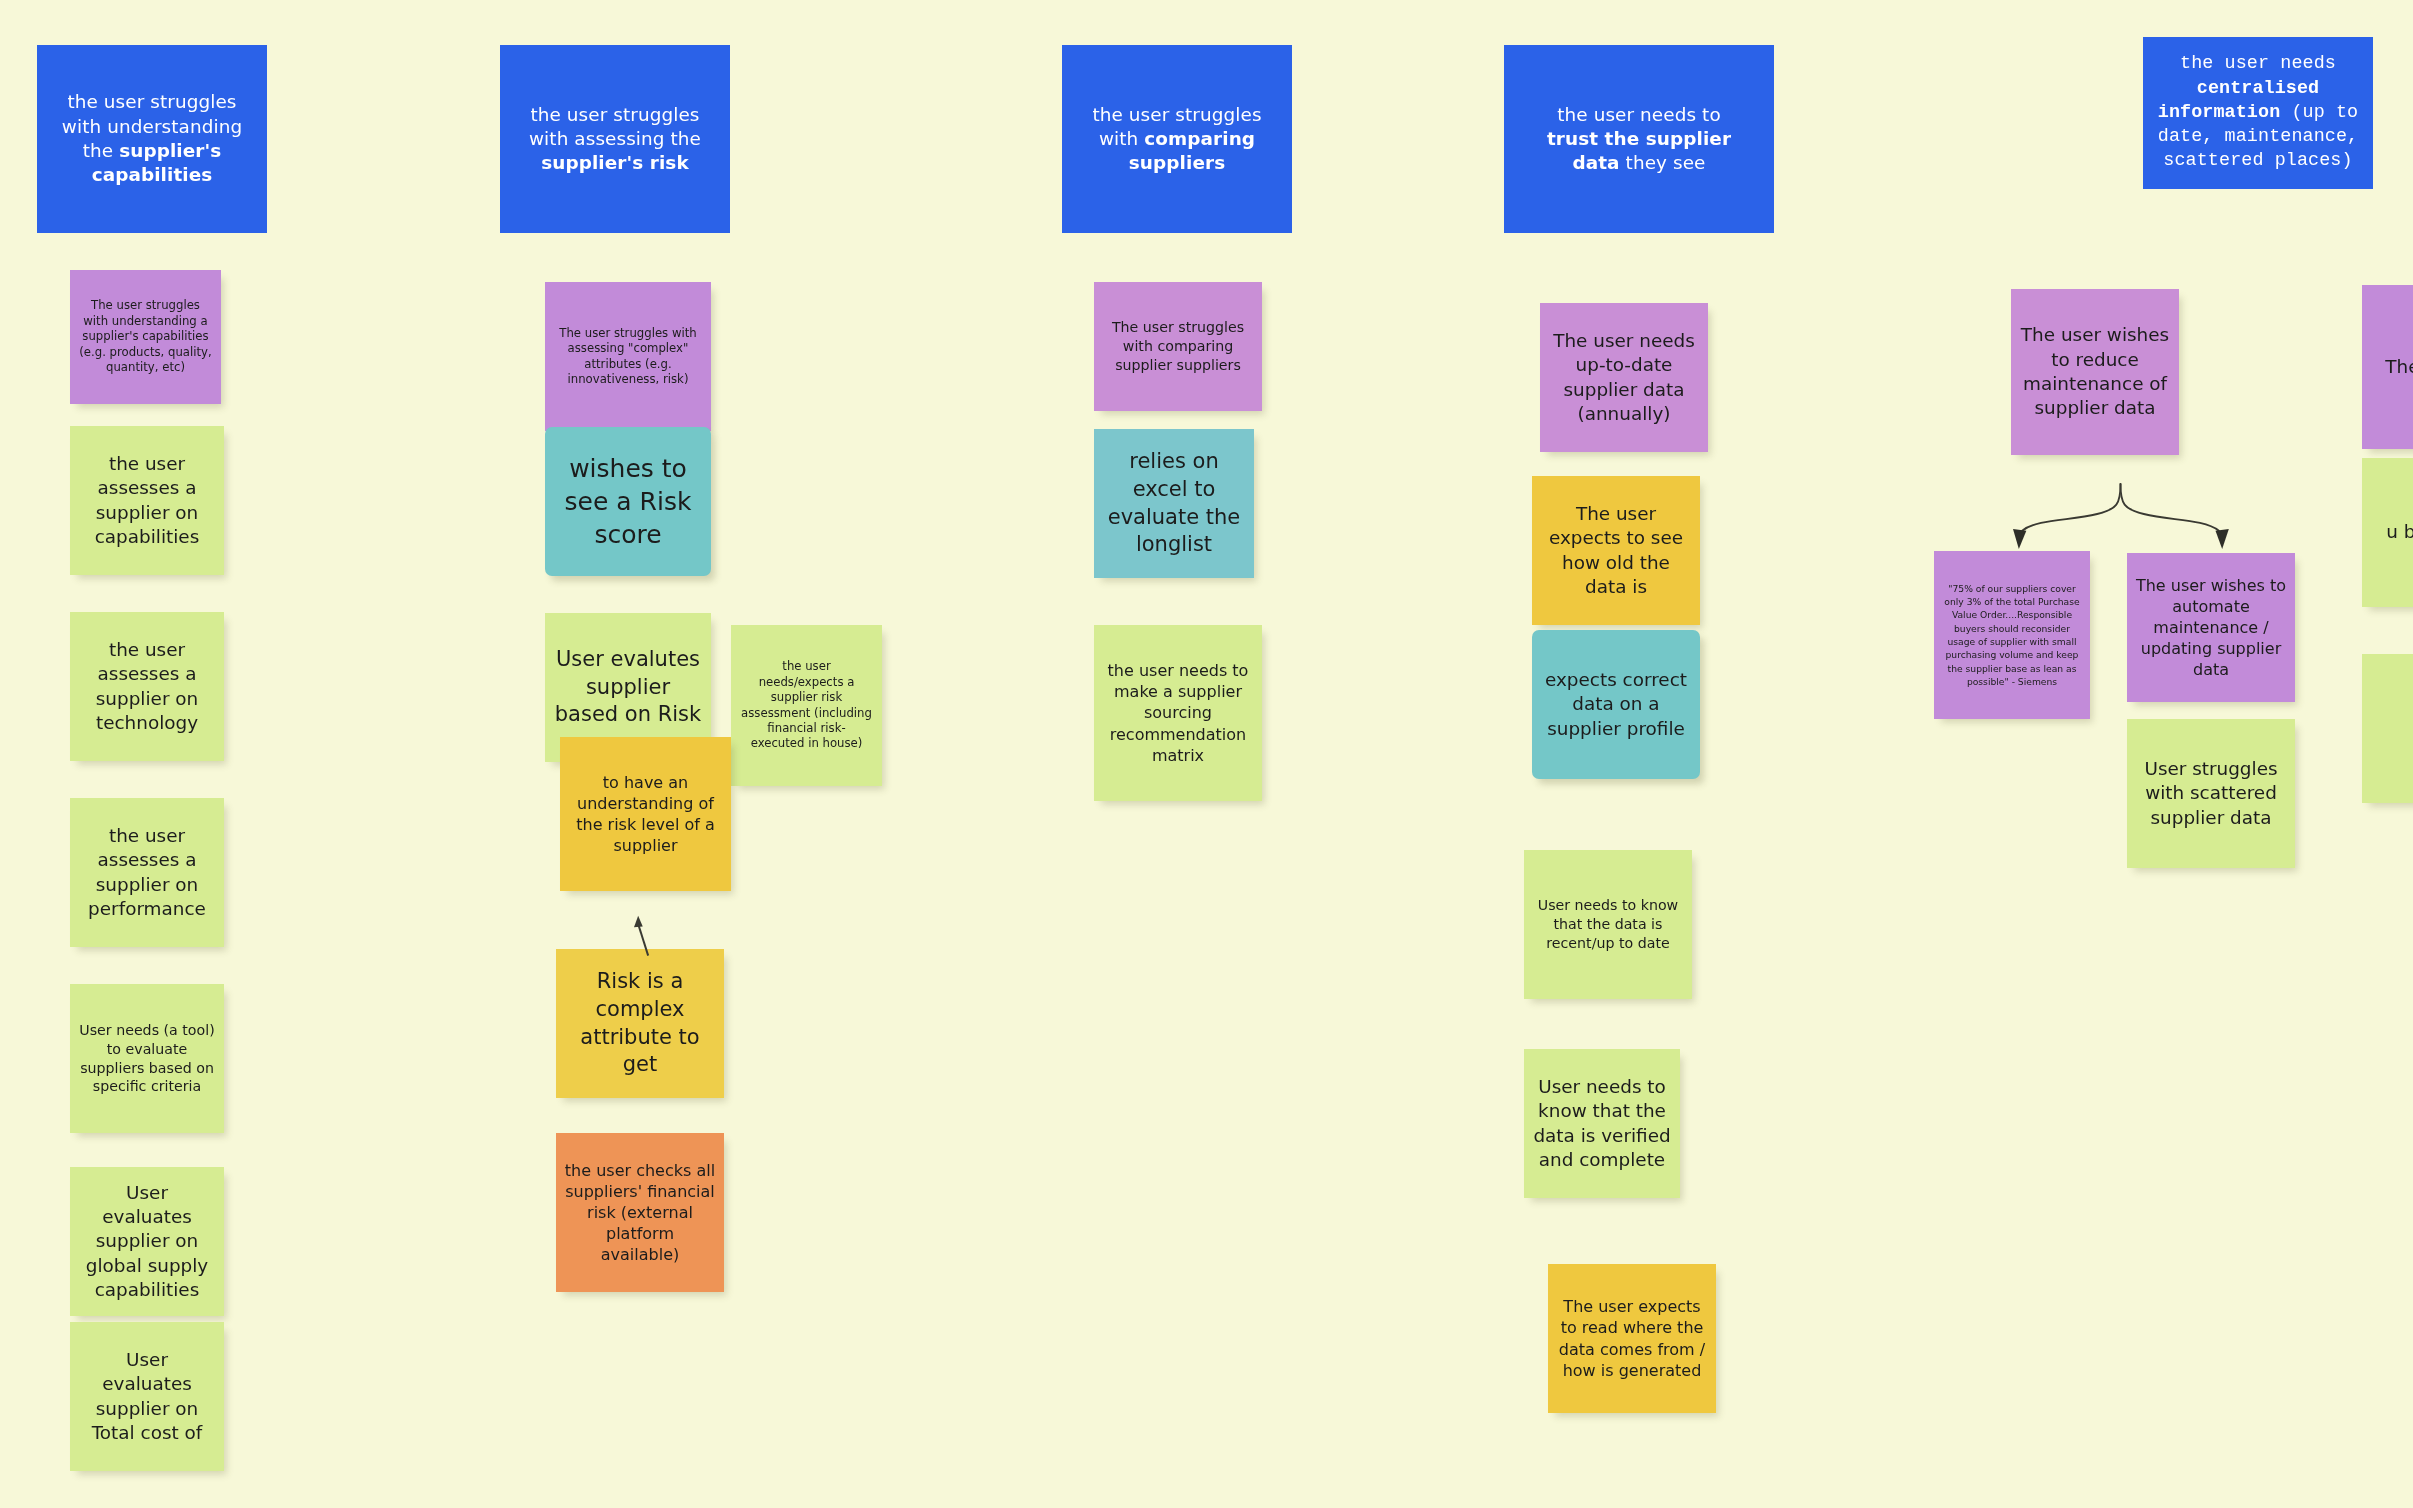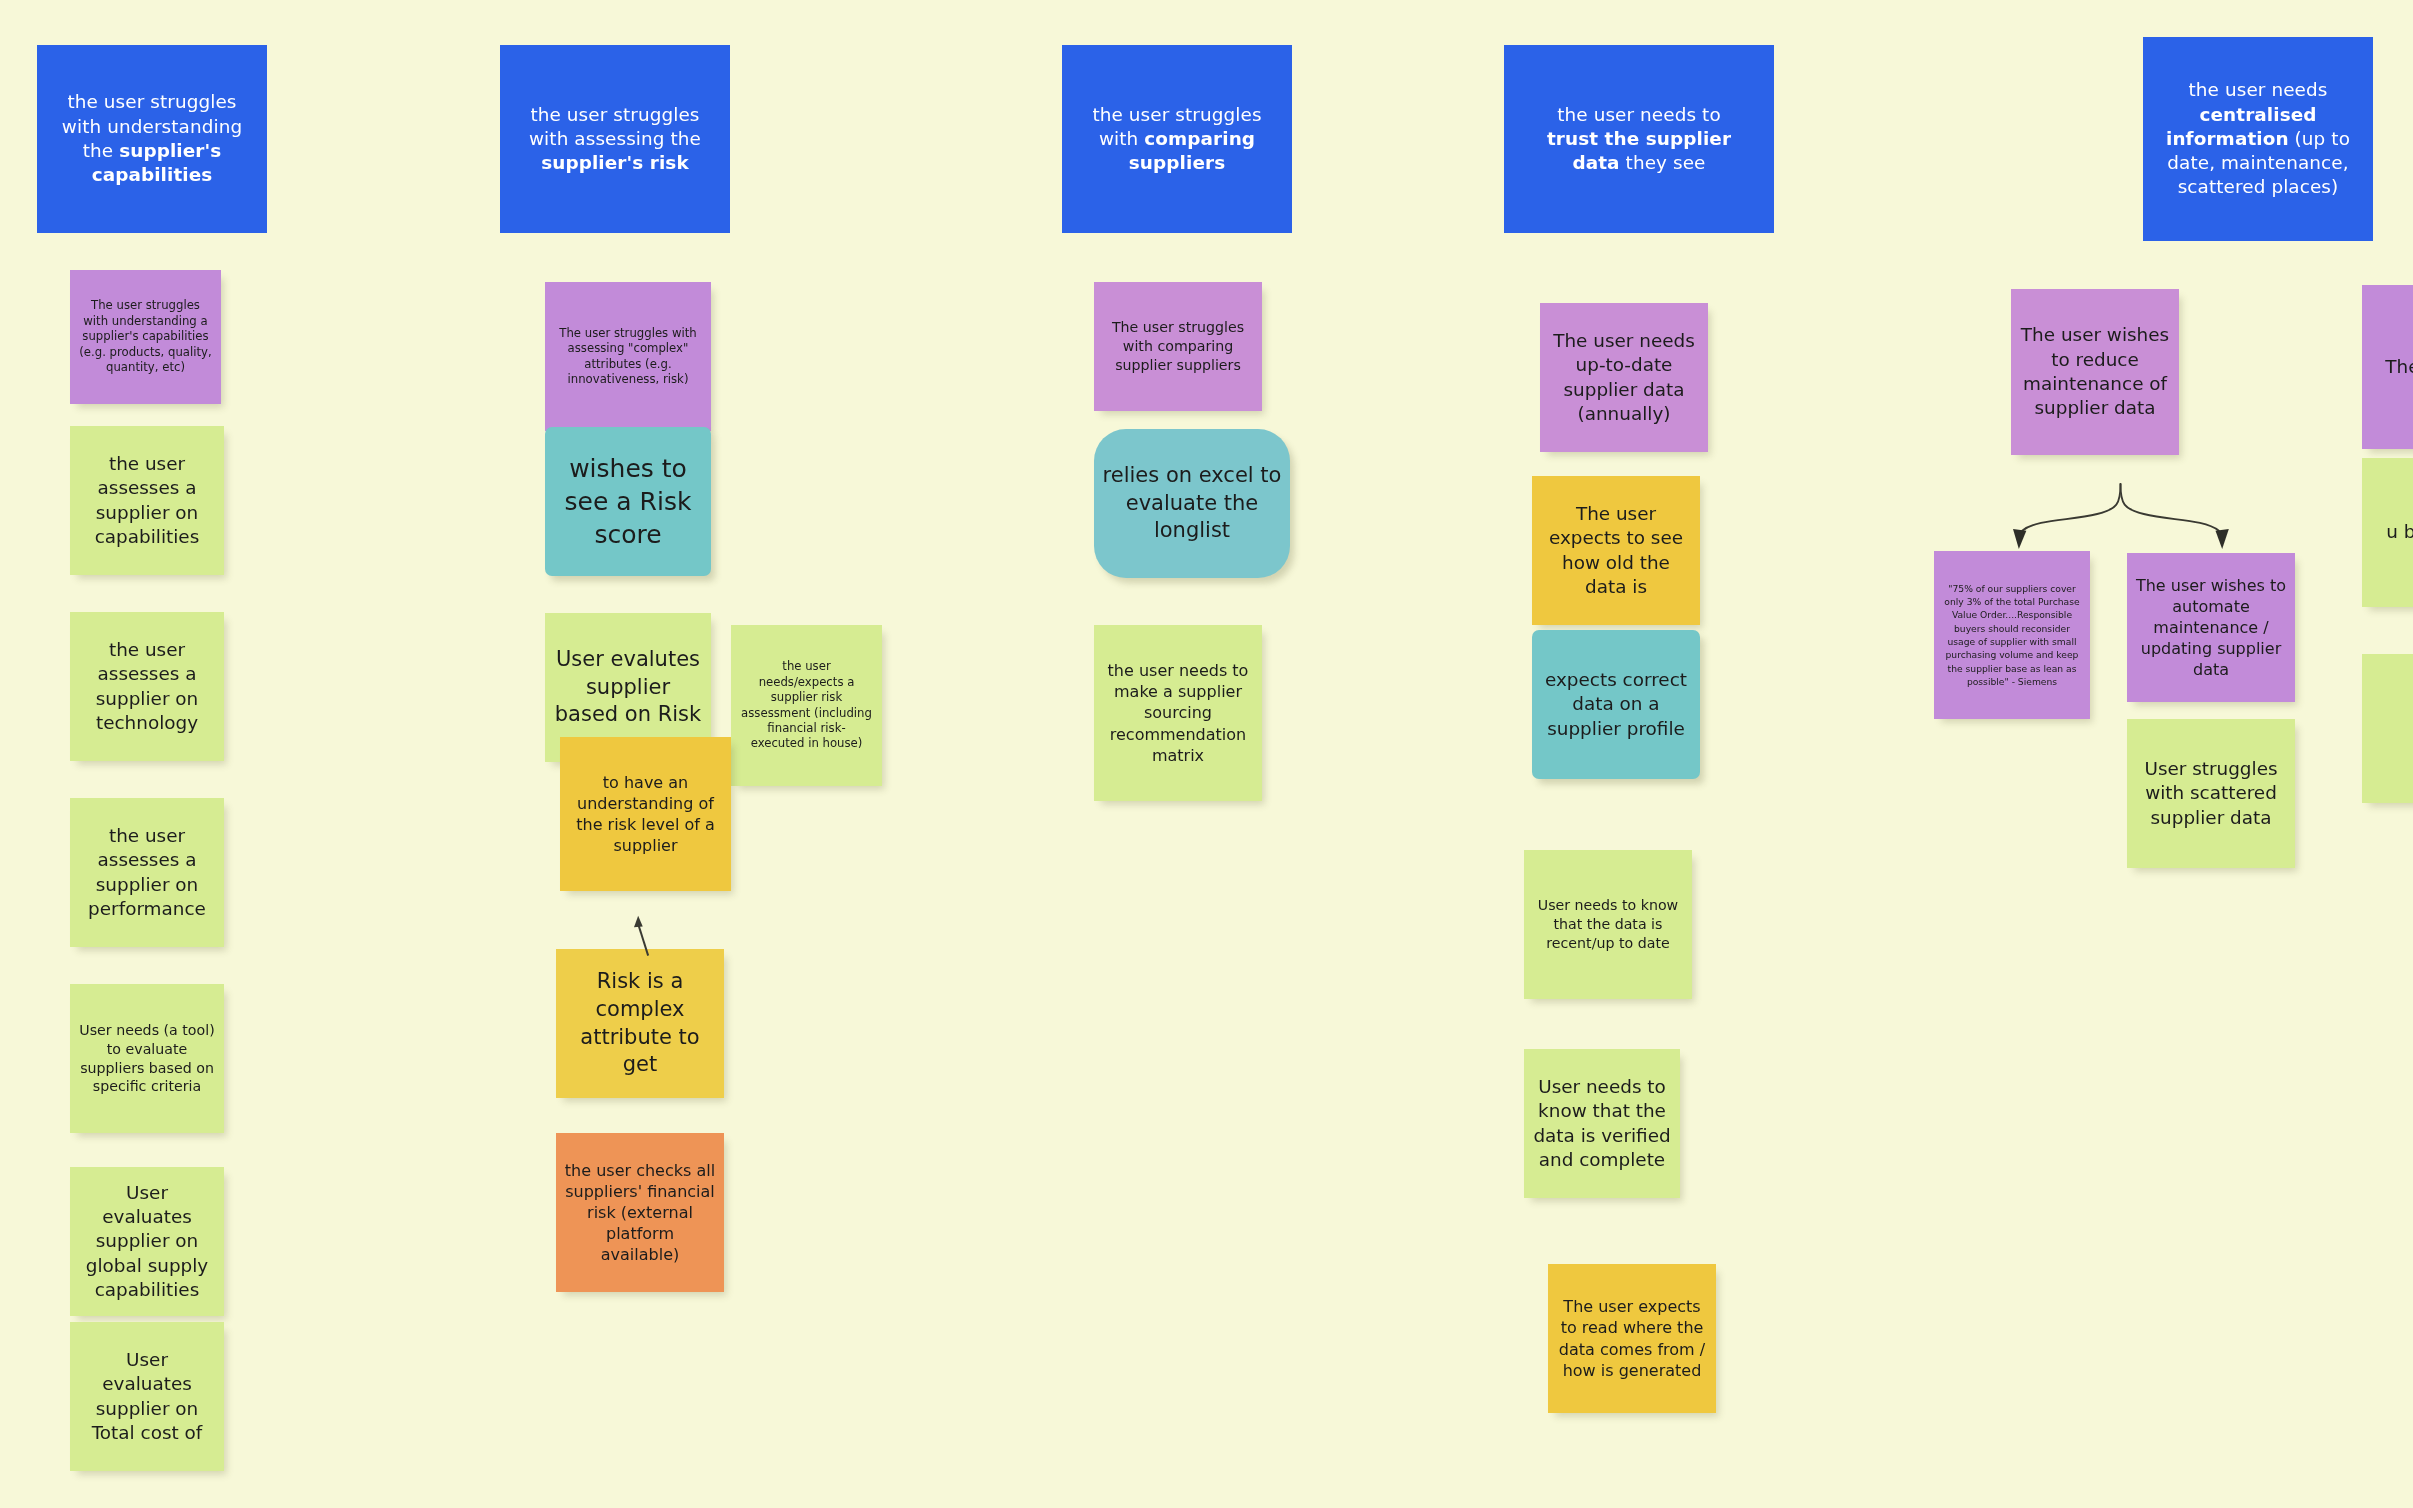--- a/index.html
+++ b/index.html
@@ -164,21 +164,21 @@
       <span>the user struggles</span><br>
       <span>with </span><b>comparing</b><br>
       <b>suppliers</b>
     </span>
   </div>
 
   <div class="note n-purple-2 fs-sm" style="left:1094px; top:282px; width:168px; height:129px;">
     <span class="txt">The user struggles with comparing supplier suppliers</span>
   </div>
 
-  <div class="note n-teal-2 fs-xl" style="left:1094px; top:429px; width:196px; height:149px;border-radius:32px;">
+  <div class="note n-teal-2 fs-xl" style="left:1094px; top:429px; width:160px; height:149px;">
     <span class="txt">relies on excel to evaluate the longlist</span>
   </div>
 
   <div class="note n-green fs-md" style="left:1094px; top:625px; width:168px; height:176px;">
     <span class="txt">the user needs to make a supplier sourcing recommendation matrix</span>
   </div>
 
 
   <div class="theme-card fs-lg" style="left:1504px; top:45px; width:270px; height:188px;">
     <span class="txt">
@@ -205,21 +205,21 @@
   </div>
 
   <div class="note n-green fs-lg" style="left:1524px; top:1049px; width:156px; height:149px;">
     <span class="txt">User needs to know that the data is verified and complete</span>
   </div>
 
   <div class="note n-yellow fs-md" style="left:1548px; top:1264px; width:168px; height:149px;">
     <span class="txt">The user expects to read where the data comes from / how is generated</span>
   </div>
 
-  <div class="theme-card fs-lg" style="left:2143px; top:37px; width:230px; height:204px;">
+  <div class="theme-card fs-lg" style="left:2143px; top:37px; width:230px; height:152px;font-family:Liberation Mono, monospace;">
     <span class="txt">
       <span>the user needs</span><br>
       <b>centralised</b><br>
       <b>information</b><span> (up to</span><br>
       <span>date, maintenance,</span><br>
       <span>scattered places)</span>
     </span>
   </div>
 
   <div class="note n-purple-2 fs-lg" style="left:2011px; top:289px; width:168px; height:166px;">

